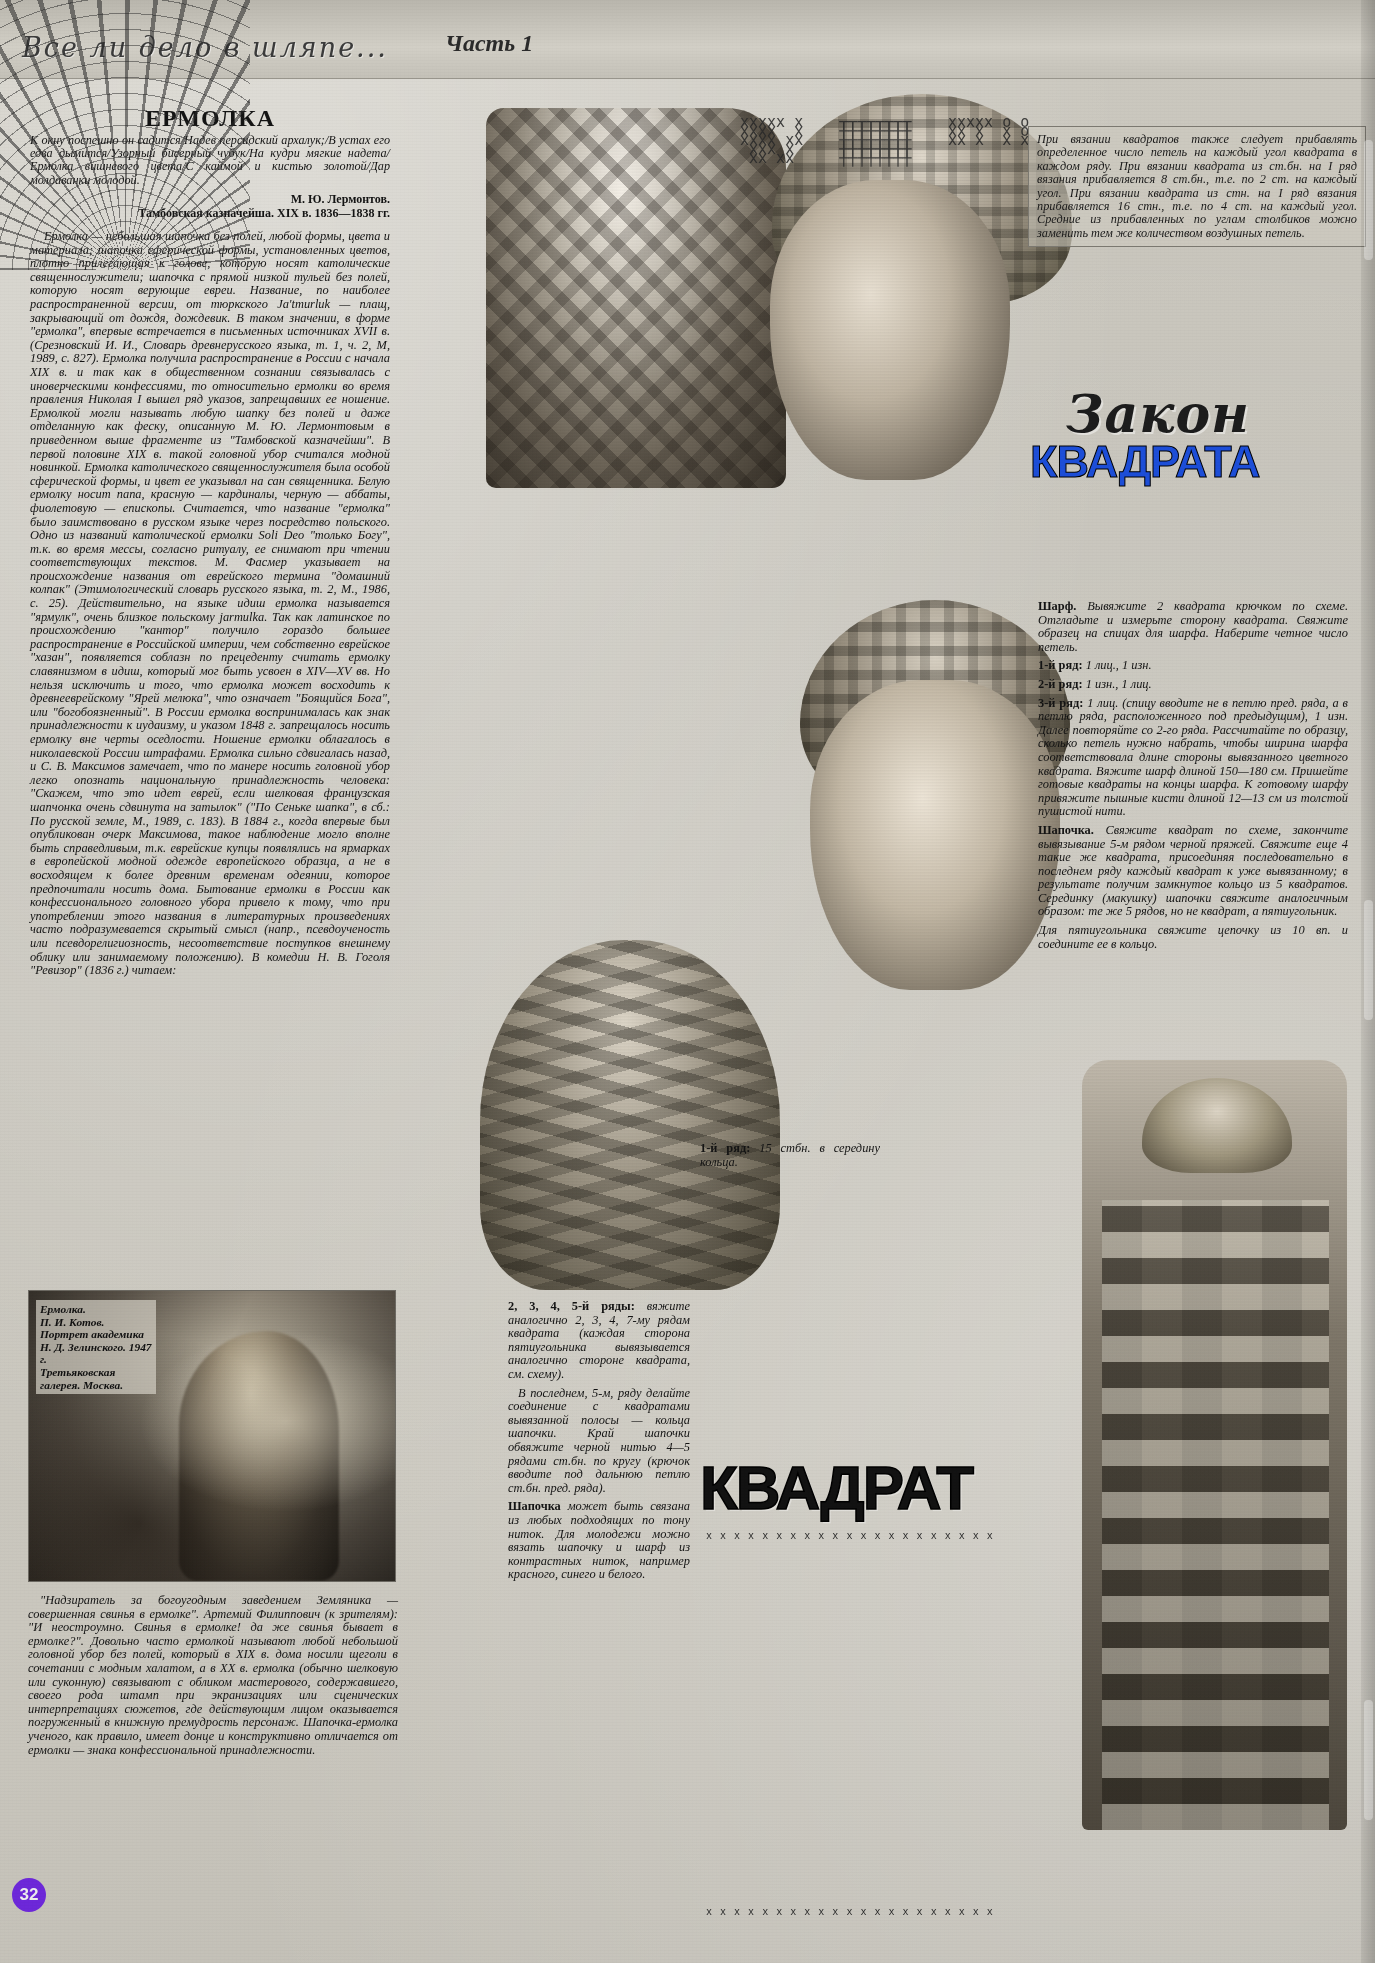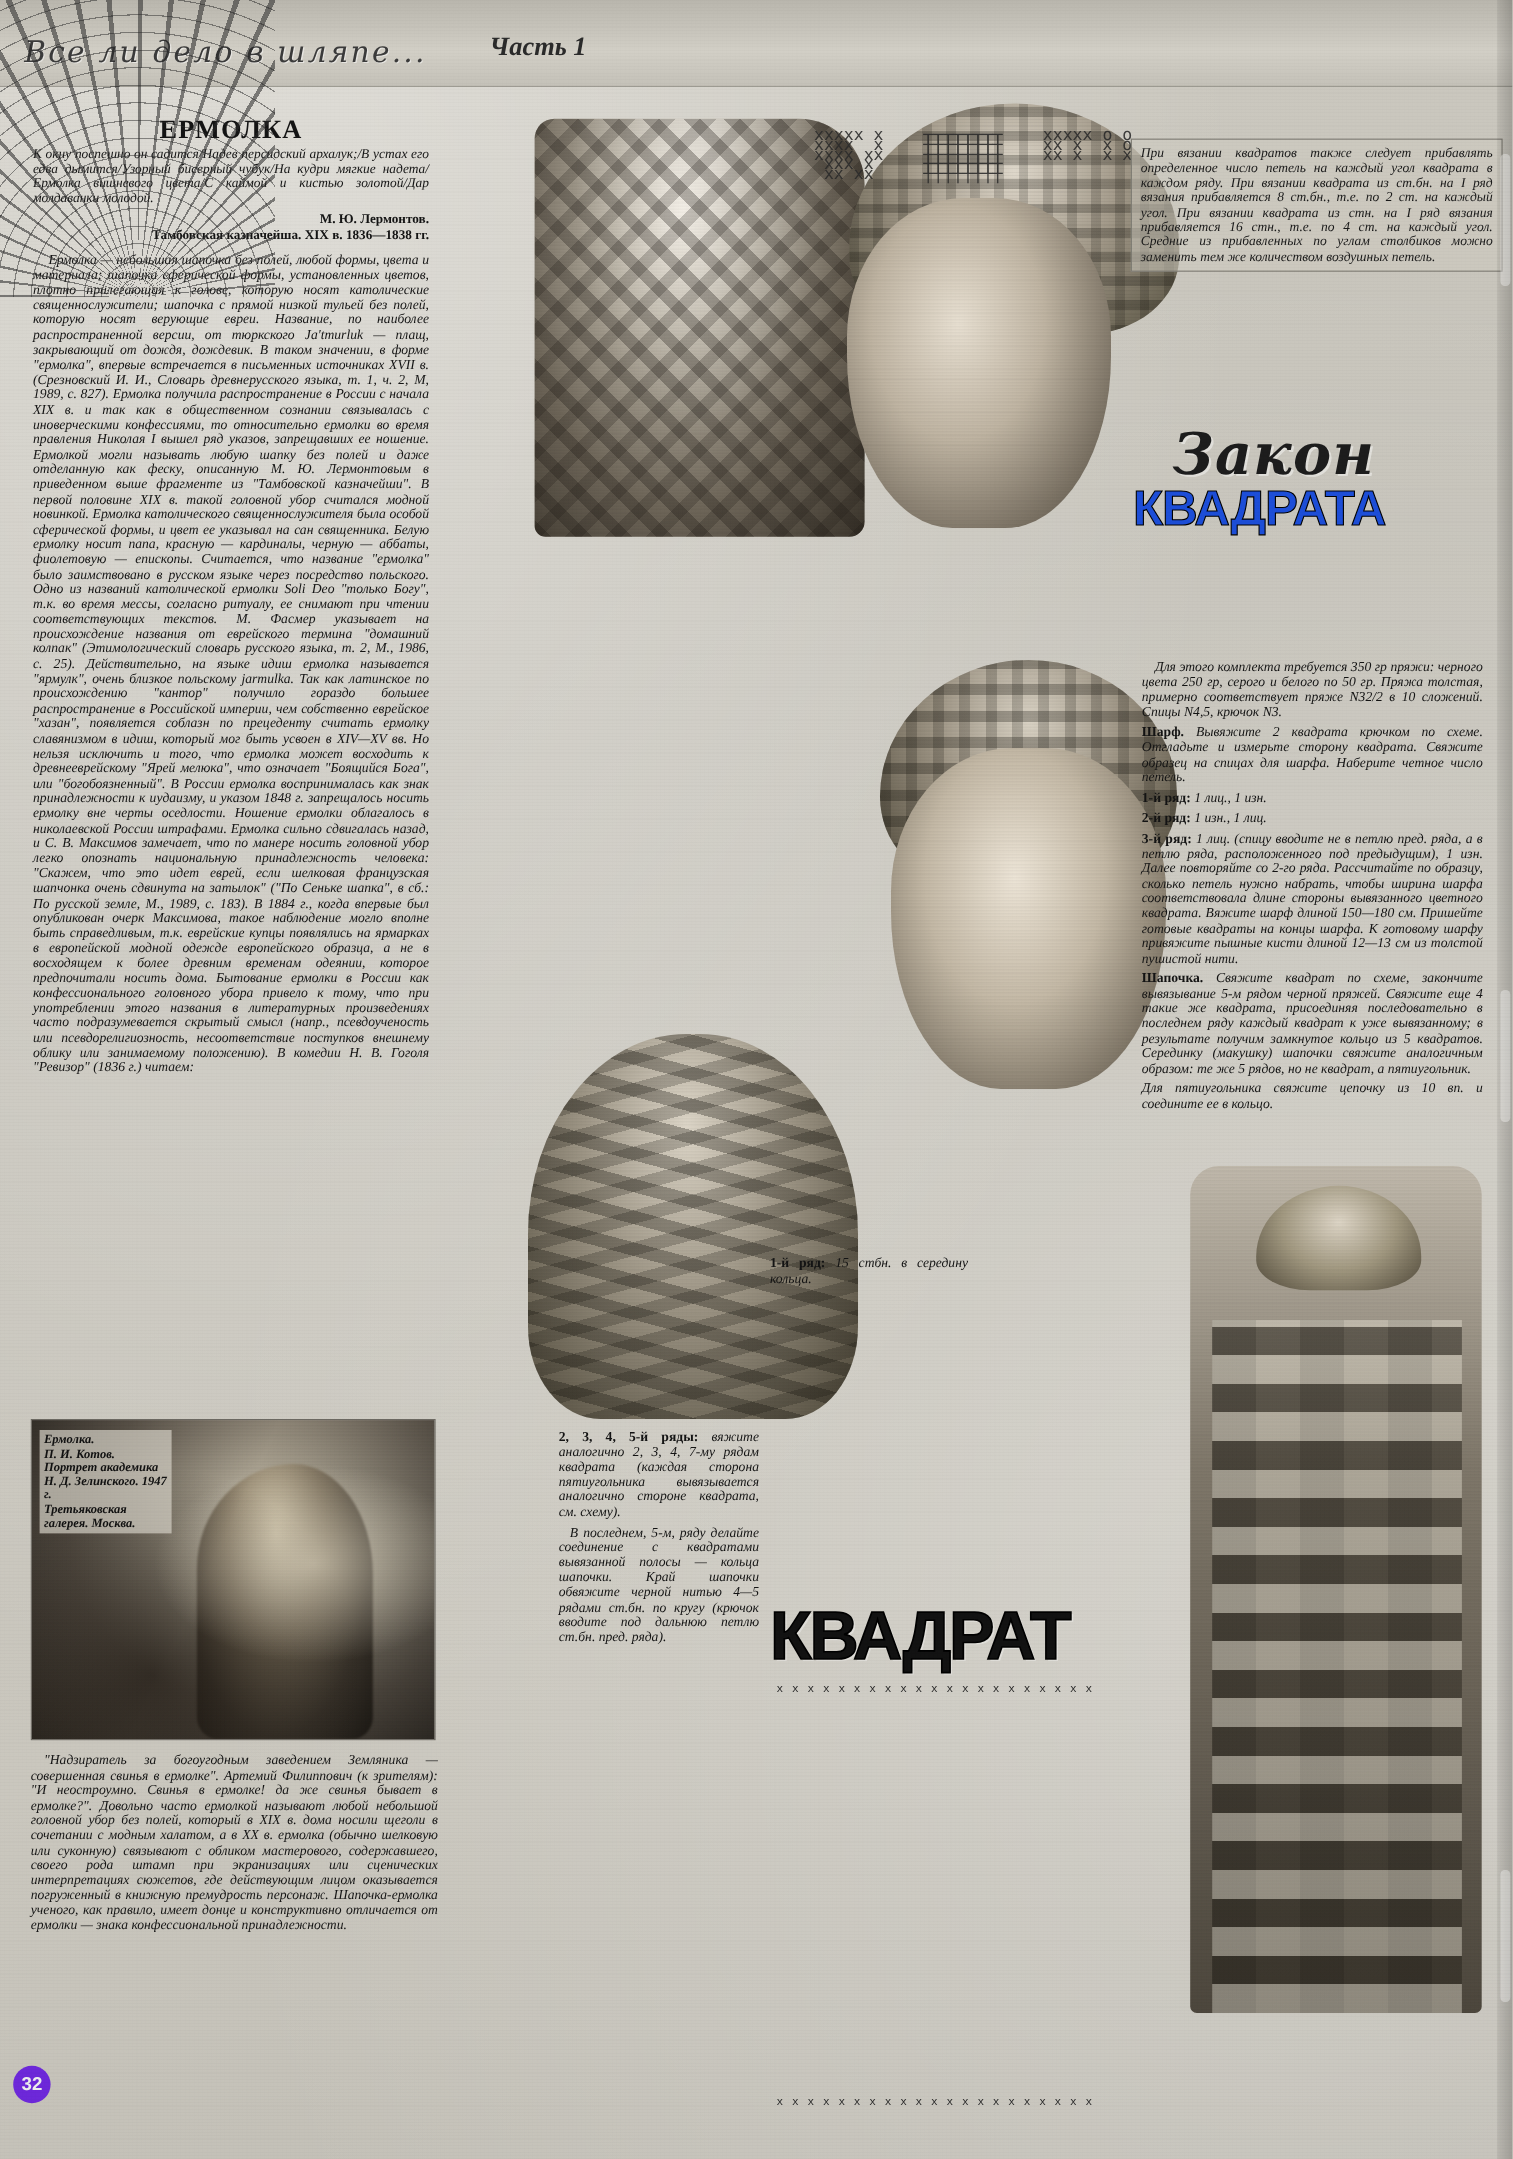--- a/index.html
+++ b/index.html
@@ -458,21 +458,20 @@
 <div class="box-note">
   <span>При вязании квадратов также следует прибавлять определенное число петель на каждый угол квадрата в каждом ряду. При вязании квадрата из ст.бн. на I ряд вязания прибавляется 8 ст.бн., т.е. по 2 ст. на каждый угол. При вязании квадрата из стн. на I ряд вязания прибавляется 16 стн., т.е. по 4 ст. на каждый угол. Средние из прибавленных по углам столбиков можно заменить тем же количеством воздушных петель.</span>
 </div>
 
 <div class="logo-zakon">
   <div class="word1">Закон</div>
   <div class="word2">КВАДРАТА</div>
 </div>
 
 <div class="col-text" id="right-col">
-  <p>Для этого комплекта требуется 350 гр пряжи: черного цвета 250 гр, серого и белого по 50 гр. Пряжа толстая, примерно соответствует пряже N32/2 в 10 сложений. Спицы N4,5, крючок N3.</p>
   <p style="text-indent:0">
     <b class="row-label">Шарф.</b>
     <span>Вывяжите 2 квадрата крючком по схеме. Отгладьте и измерьте сторону квадрата. Свяжите образец на спицах для шарфа. Наберите четное число петель.</span>
   </p>
   <p style="text-indent:0">
     <b class="row-label">1-й ряд:</b>
     <span>1 лиц., 1 изн.</span>
   </p>
   <p style="text-indent:0">
     <b class="row-label">2-й ряд:</b>
@@ -497,20 +496,24 @@
     <span>15 стбн. в середину кольца.</span>
   </p>
 </div>
 
 <div class="col-text" id="mid-col2">
   <p style="text-indent:0">
     <b class="row-label">2, 3, 4, 5-й ряды:</b>
     <span>вяжите аналогично 2, 3, 4, 7-му рядам квадрата (каждая сторона пятиугольника вывязывается аналогично стороне квадрата, см. схему).</span>
   </p>
   <p>В последнем, 5-м, ряду делайте соединение с квадратами вывязанной полосы — кольца шапочки. Край шапочки обвяжите черной нитью 4—5 рядами ст.бн. по кругу (крючок вводите под дальнюю петлю ст.бн. пред. ряда).</p>
+  <p style="text-indent:0">
+    <b class="row-label">Шапочка</b>
+    <span>может быть связана из любых подходящих по тону ниток. Для молодежи можно вязать шапочку и шарф из контрастных ниток, например красного, синего и белого.</span>
+  </p>
 </div>
 
 <div class="logo-kvadrat">КВАДРАТ</div>
 
 <div class="sidebar-edge">
   <div class="edge-notch" style="top:140px"></div>
   <div class="edge-notch" style="top:900px"></div>
   <div class="edge-notch" style="top:1700px"></div>
 </div>
 

